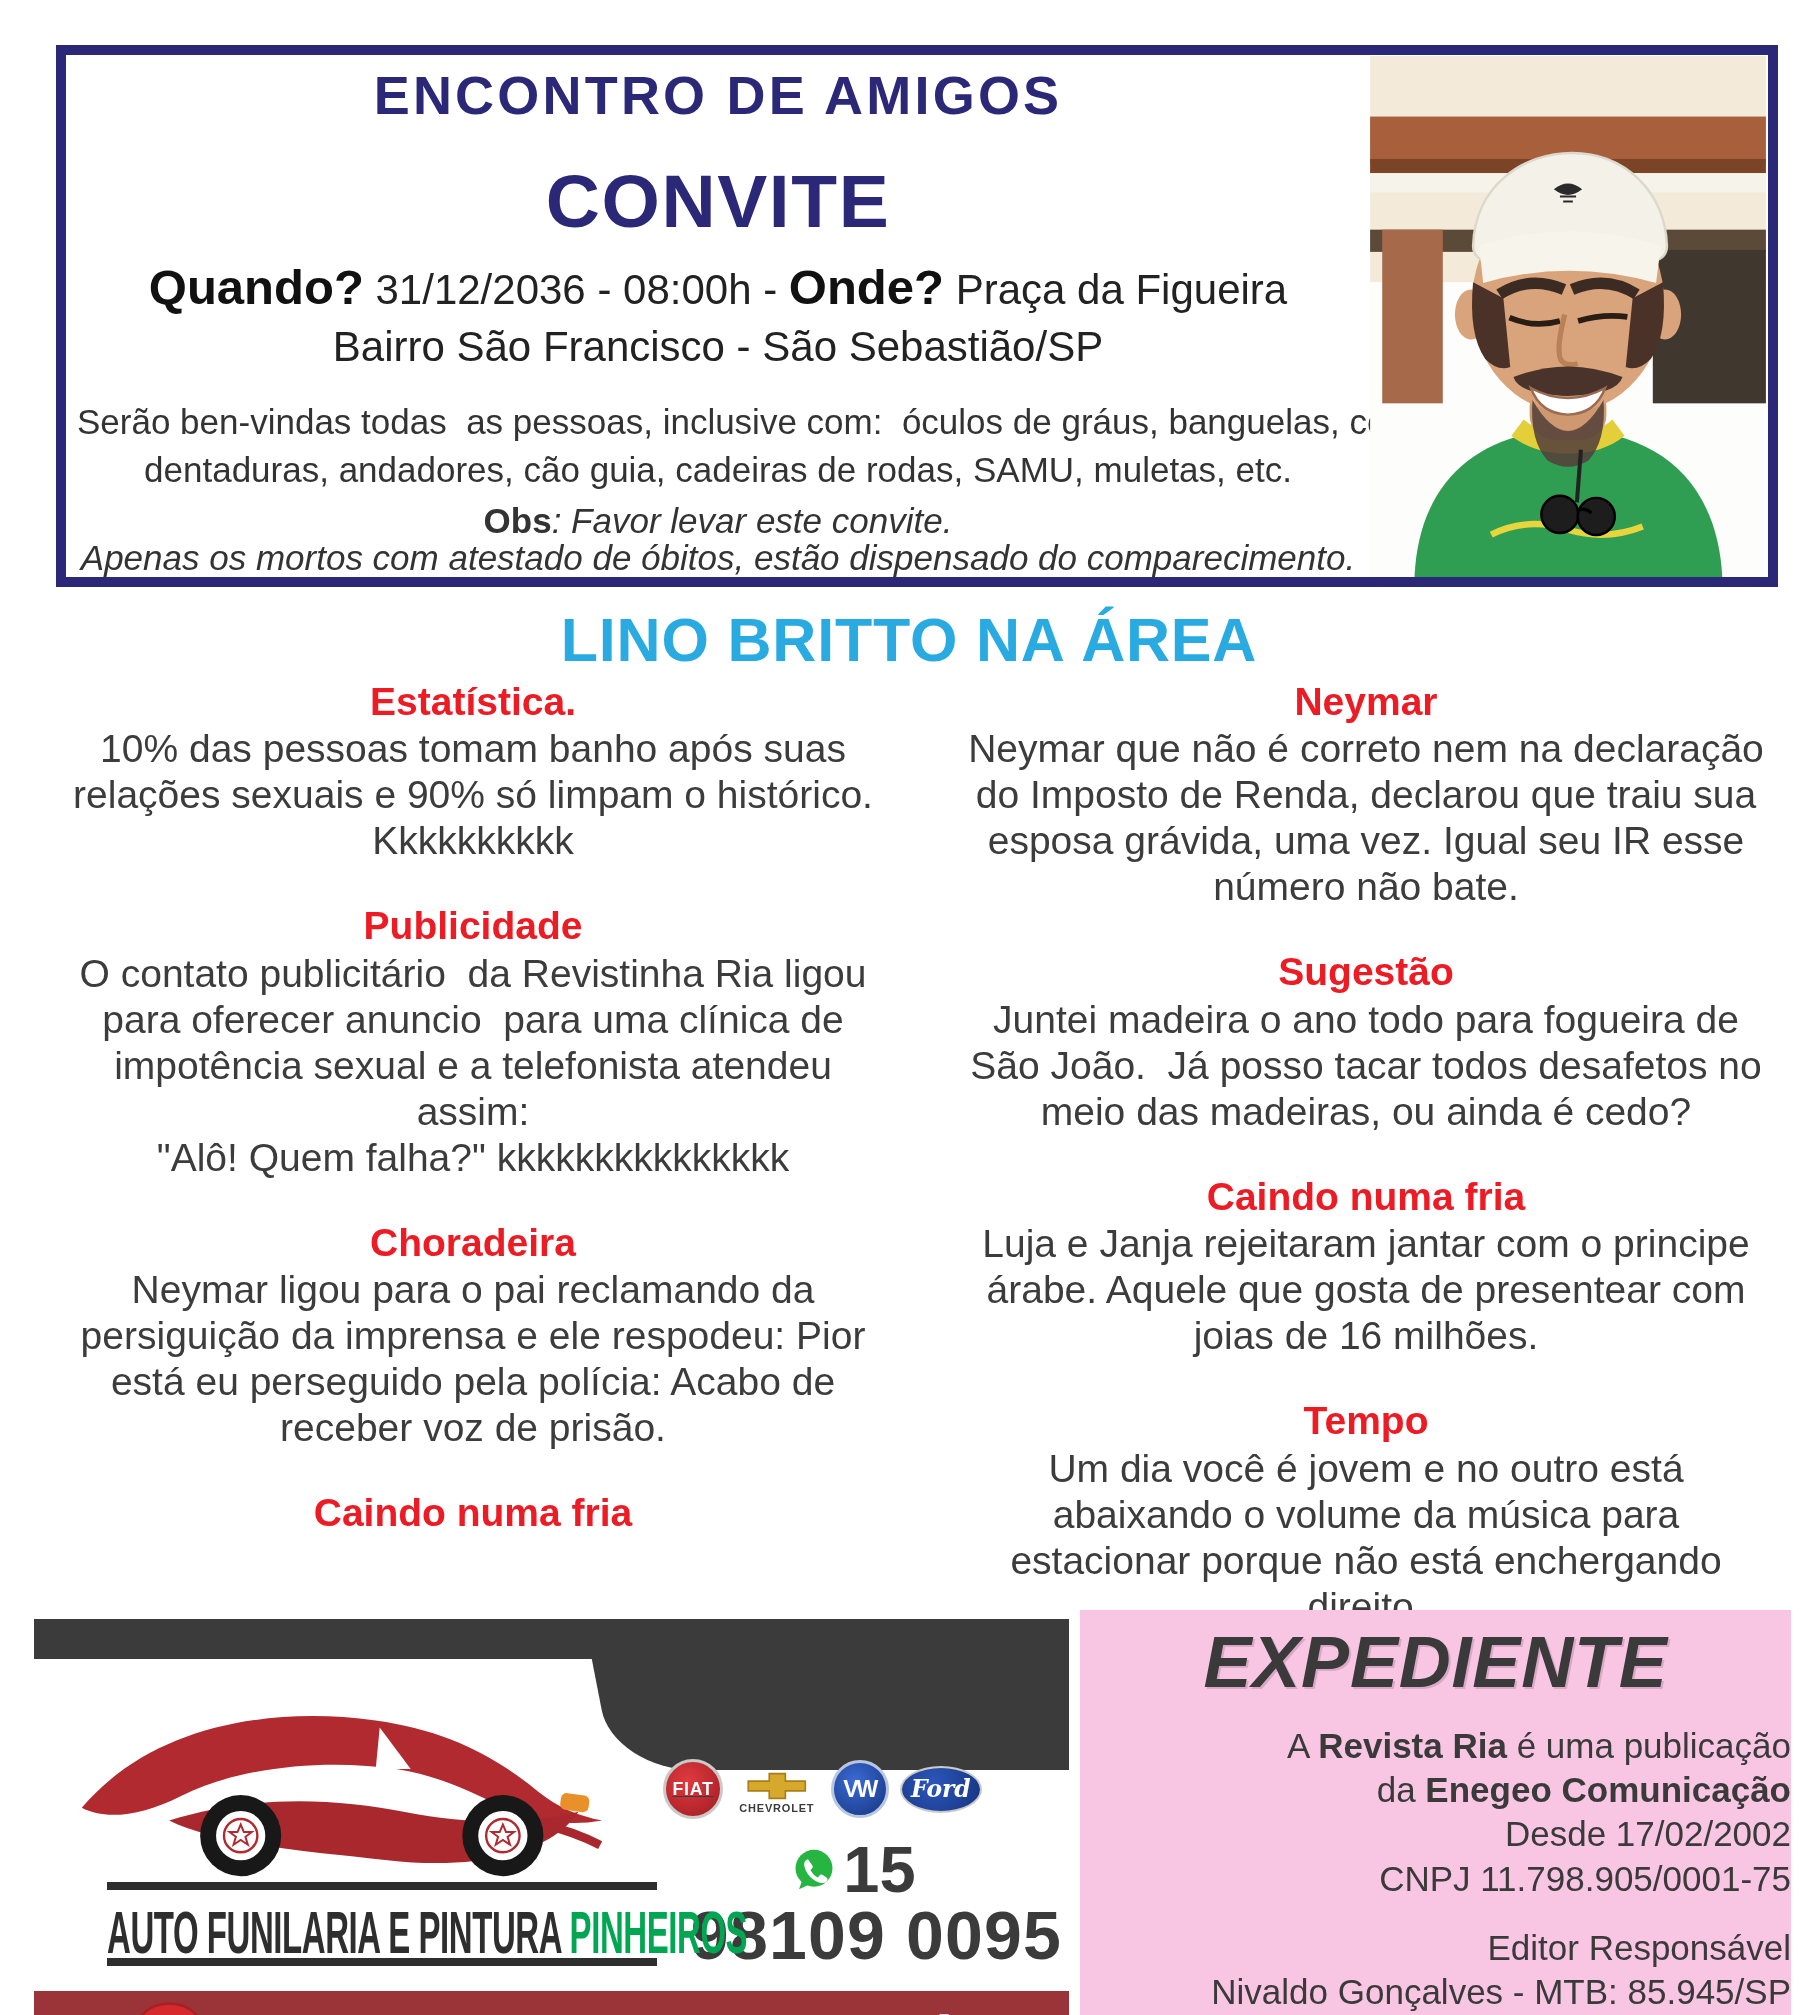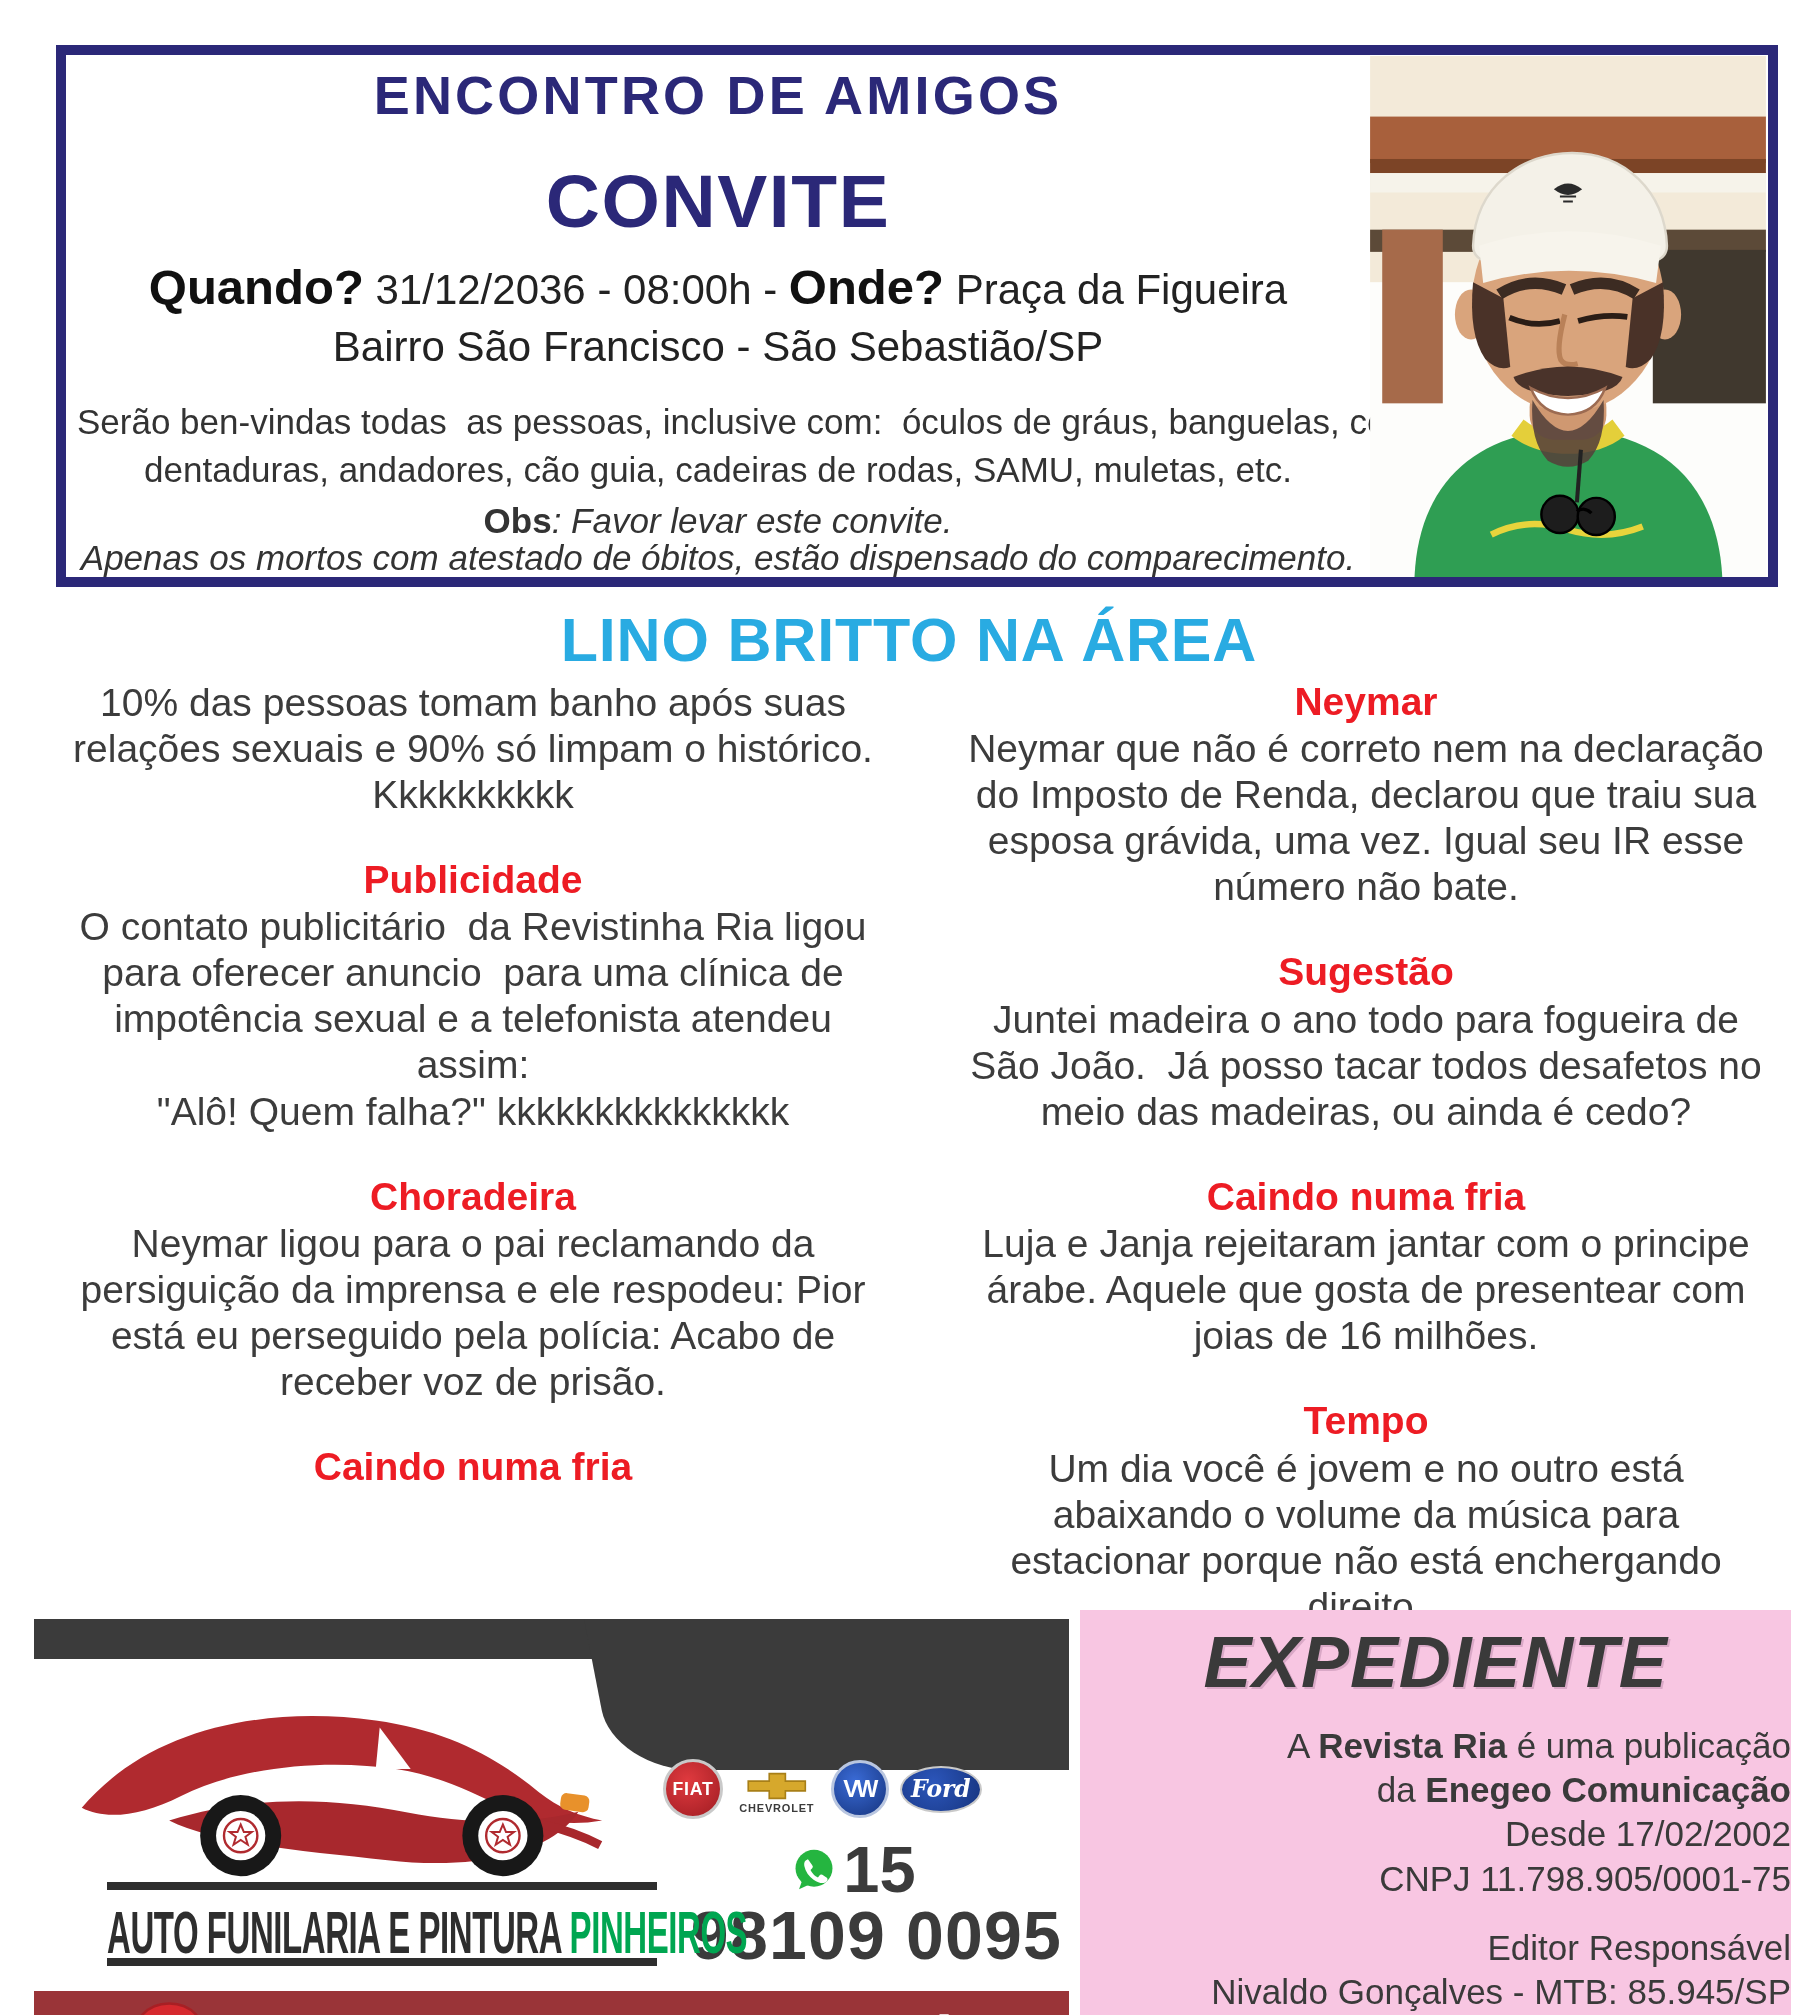--- a/index.html
+++ b/index.html
@@ -30,21 +30,21 @@
   .col-right{left:931px;width:870px;}
   .col section{margin-bottom:40px;}
   .col h3{margin:0 0 2.4px 0;font-size:39px;font-weight:bold;color:#ed1c24;text-align:center;}
   .col p{margin:0;font-size:39px;line-height:1.18;text-align:center;white-space:pre;color:#3c3c3c;}
 
   
   .ad{left:34px;top:1619px;width:1035px;height:556px;overflow:hidden;background:#fff;}
   .ad-strip{left:0;top:0;width:1035px;height:40px;background:#3b3b3b;}
   .ad-block{left:550px;top:0;width:484px;height:151px;background:#3b3b3b;transform:skewX(11deg);transform-origin:top left;border-bottom-left-radius:81px 60px;}
   .logos{left:629px;top:140px;width:403px;display:flex;align-items:center;gap:11.3px;}
-  .fiat{width:60px;height:60px;border-radius:50%;background:radial-gradient(circle at 40% 35%,#e03a3f,#9f1c22);border:3.2px solid #c9c9c9;display:flex;align-items:center;justify-content:center;box-sizing:border-box;}
+  .fiat{width:60px;height:60px;border-radius:50%;background:radial-gradient(circle at 40% 35%,#e03a3f,#9f1c22);border:3.2px solid #c9c9c9;display:flex;align-items:center;justify-content:center;box-sizing:border-box;text-decoration:underline;}
   .fiat span{color:#fff;font-weight:bold;font-size:17.7px;letter-spacing:0.8px;}
   .chev{display:flex;flex-direction:column;align-items:center;gap:2px;}
   .chev .txt{font-size:11px;font-weight:bold;color:#3b3b3b;letter-spacing:0.8px;}
   .vw{width:58px;height:58px;border-radius:50%;background:radial-gradient(circle at 40% 35%,#3a6bd6,#16347e);border:3.2px solid #b9c6e0;display:flex;align-items:center;justify-content:center;box-sizing:border-box;}
   .vw span{color:#fff;font-weight:bold;font-size:23.4px;letter-spacing:-2.4px;}
   .ford{width:82px;height:47px;border-radius:50%;background:radial-gradient(circle at 40% 35%,#2c56bb,#16347e);border:2.8px solid #c9c9c9;display:flex;align-items:center;justify-content:center;box-sizing:border-box;}
   .ford span{color:#fff;font-size:23.4px;font-weight:bold;font-style:italic;font-family:"DejaVu Serif",serif;}
   .wa-row{left:758px;top:213px;display:flex;align-items:center;gap:7.3px;}
   .wa-num{font-size:65px;font-weight:bold;color:#3b3b3b;}
   .phone{left:645px;top:277px;width:395px;font-size:68px;font-weight:bold;color:#3b3b3b;letter-spacing:1.2px;text-align:center;}
@@ -122,20 +122,21 @@
     <path d="M522 975 L512 1105" stroke="#222" stroke-width="10"></path>
     <circle cx="470" cy="1135" r="46" fill="#1d1d1d" stroke="#000" stroke-width="6"></circle>
     <circle cx="560" cy="1140" r="46" fill="#1d1d1d" stroke="#000" stroke-width="6"></circle>
     <path d="M512 1128 q18 -14 36 4" stroke="#000" stroke-width="8" fill="none"></path>
   </svg>
 
   <div class="abs center headline">LINO BRITTO NA ÁREA</div>
 
   <div class="abs col col-left">
     <section>
+        <h3>Estatística.</h3>
         <p>10% das pessoas tomam banho após suas
 relações sexuais e 90% só limpam o histórico.
 Kkkkkkkkkk</p>
       </section>
     <section>
         <h3>Publicidade</h3>
         <p>O contato publicitário  da Revistinha Ria ligou
 para oferecer anuncio  para uma clínica de
 impotência sexual e a telefonista atendeu
 assim:

